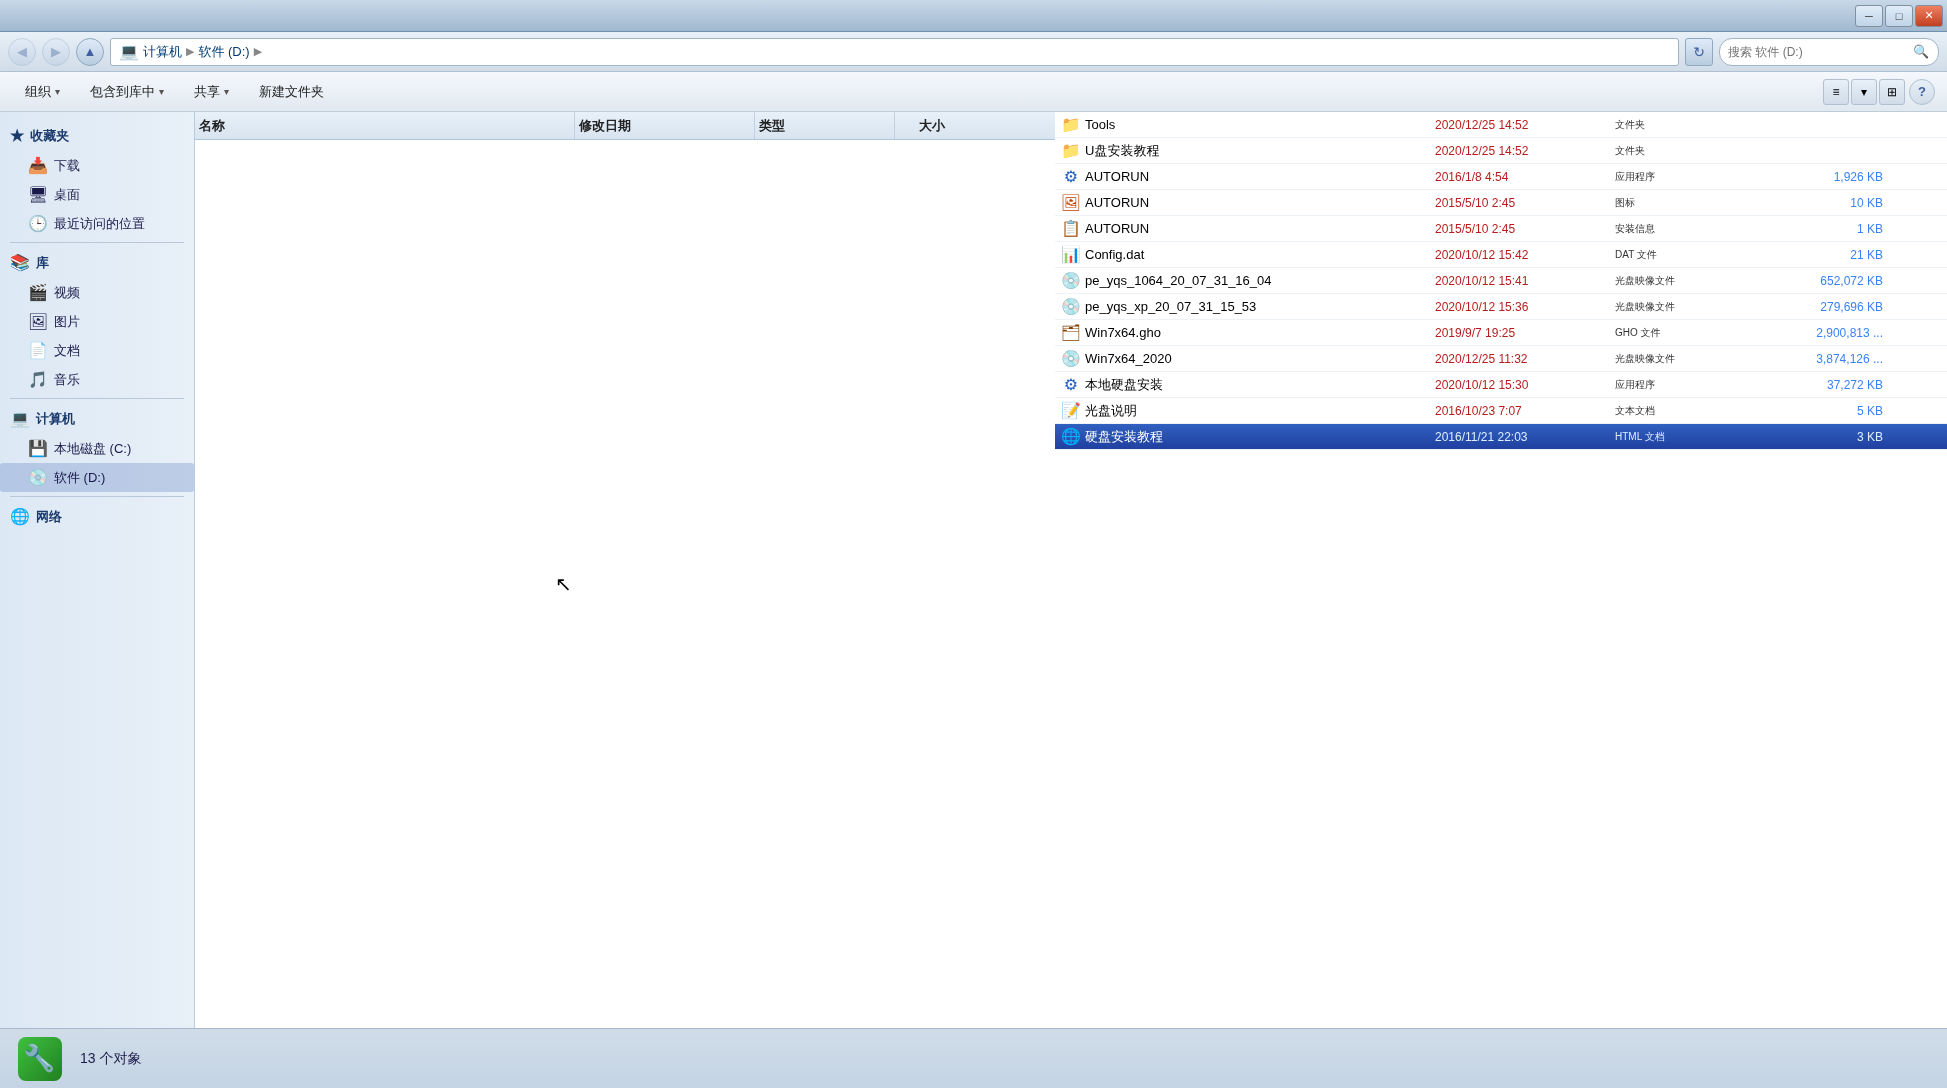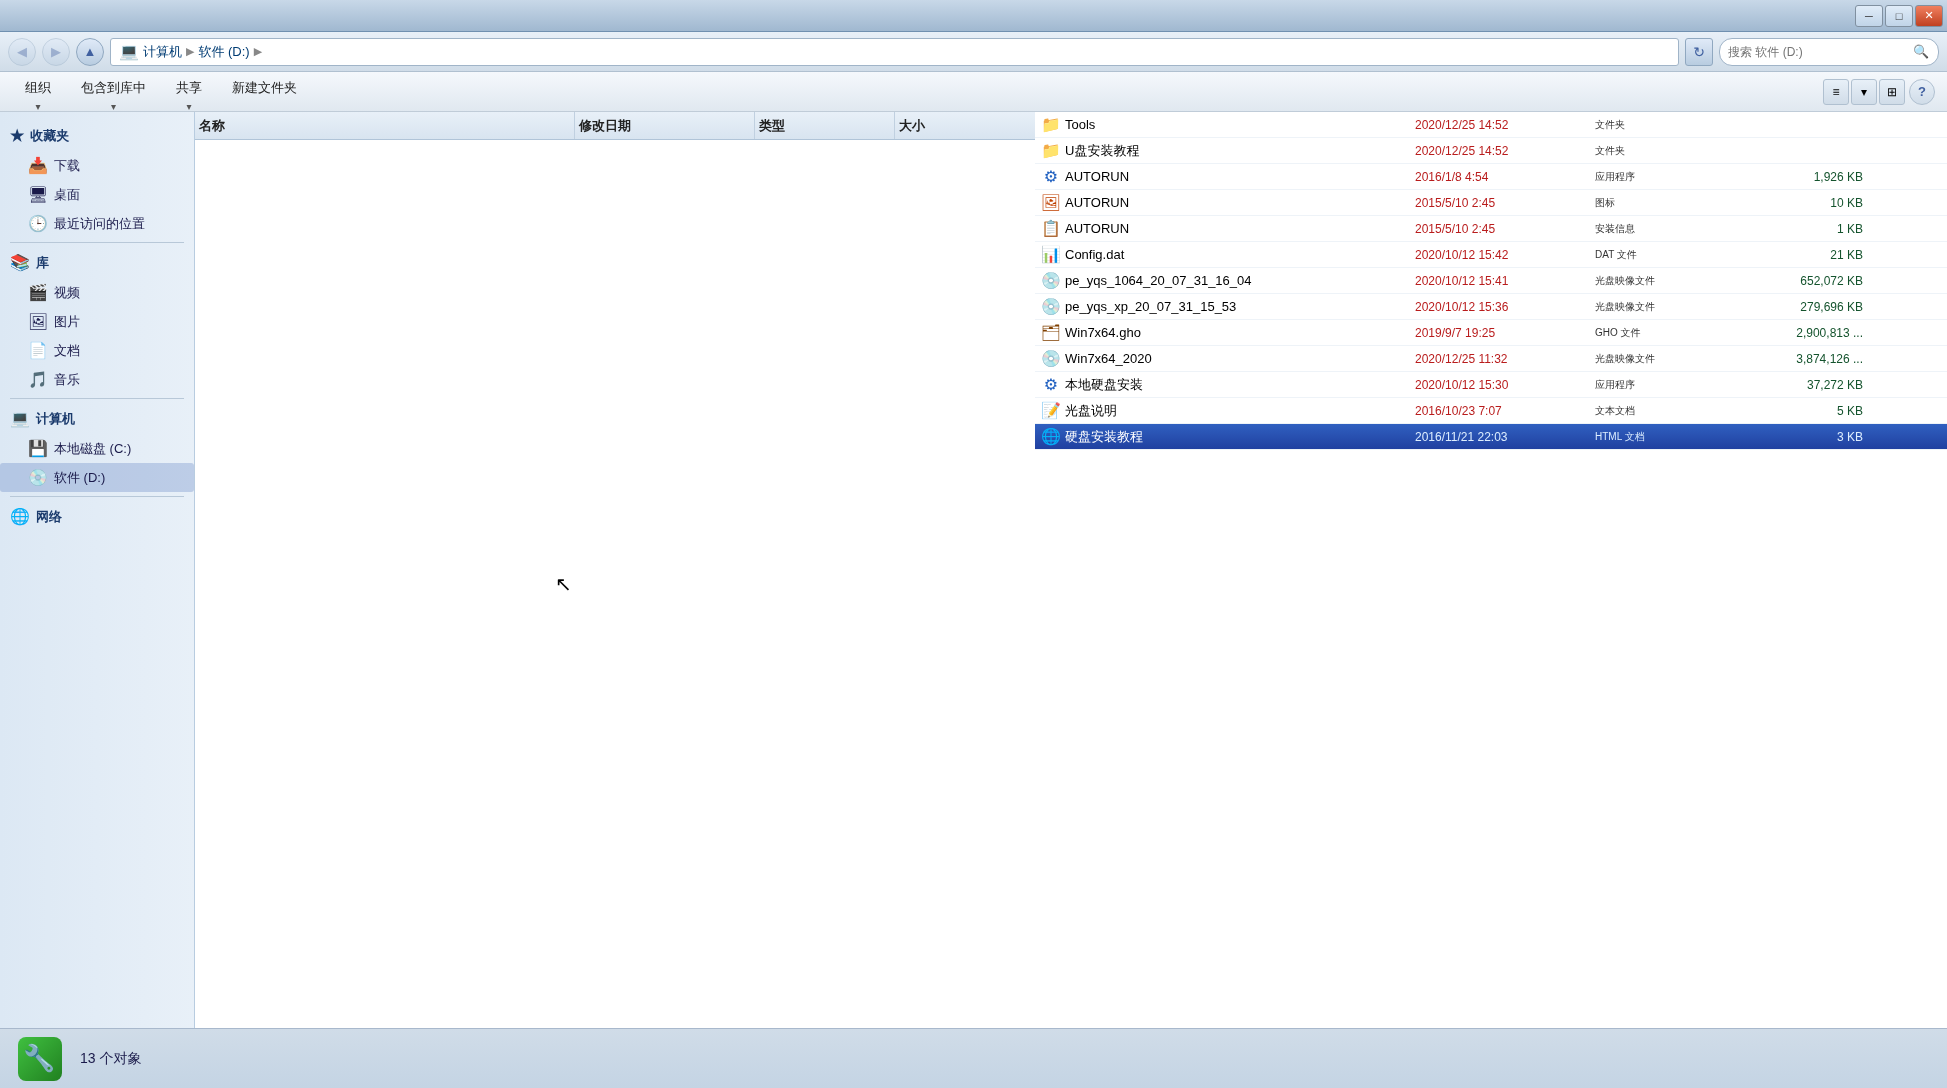--- a/index.html
+++ b/index.html
@@ -132,21 +132,20 @@
       padding: 0 12px;
       border: 1px solid transparent;
       border-radius: 3px;
       background: transparent;
       cursor: pointer;
       font-size: 13px;
       display: flex;
       align-items: center;
       gap: 4px;
       color: #222;
-      flex-direction: column;
     }
     .toolbar-btn .arrow { font-size: 10px; color: #555; }
     .toolbar-spacer { flex: 1; }
     .toolbar-view-btns {
       display: flex;
       align-items: center;
       gap: 2px;
     }
     .view-btn {
       width: 26px;
@@ -245,21 +244,21 @@
       border-bottom: 1px solid #b0c4d8;
       font-size: 13px;
       color: #222;
       font-weight: bold;
       cursor: pointer;
       user-select: none;
     }
     .col-name { width: 380px; padding-left: 36px; }
     .col-date { width: 180px; }
     .col-type { width: 140px; }
-    .col-size { width: 140px; text-align: center; padding-right: 16px; }
+    .col-size { width: 140px; text-align: center; padding-right: 16px; margin-left: 20px; }
     .col-header-cell {
       padding: 0 4px;
       height: 100%;
       display: flex;
       align-items: center;
       border-right: 1px solid #c0d0e0;
     }
     .col-header-cell:last-child { border-right: none; }
 
     .file-list {
@@ -297,21 +296,21 @@
     }
     .cell-type {
       width: 140px;
       font-size: 10px;
       color: #333;
       white-space: nowrap;
     }
     .cell-size {
       width: 140px;
       font-size: 12px;
-      color: #14532d;
+      color: #3b82f6;
       text-align: right;
       padding-right: 12px;
       white-space: nowrap;
     }
     .file-row.selected-blue .cell-date,
     .file-row.selected-blue .cell-type,
     .file-row.selected-blue .cell-size {
       color: #ddeeff;
     }
 

